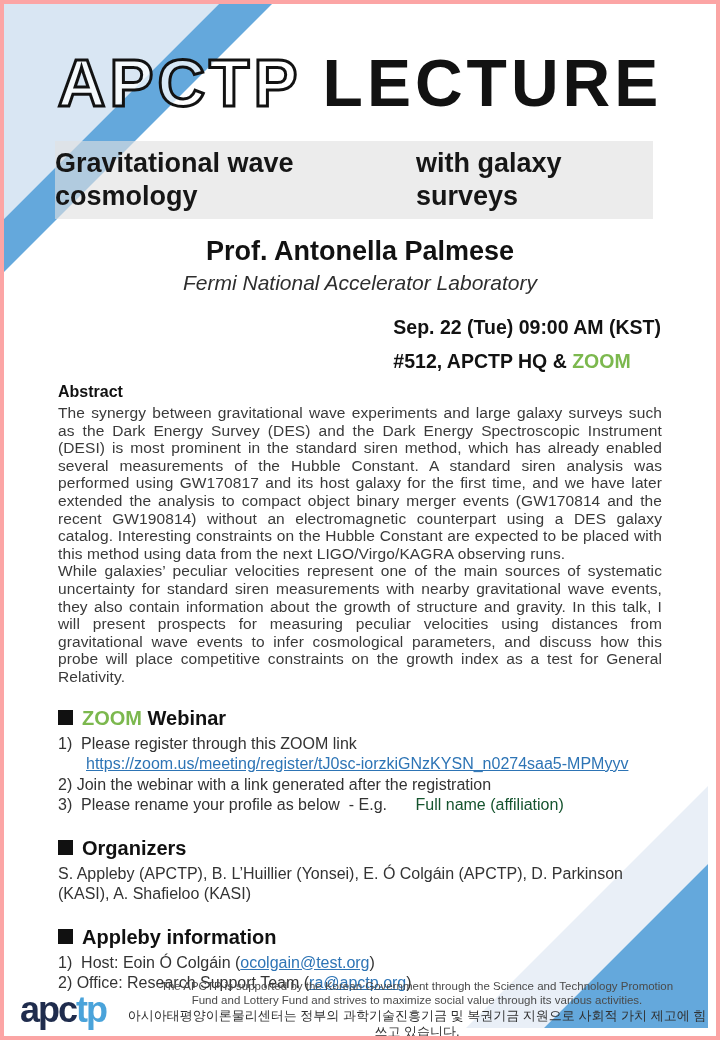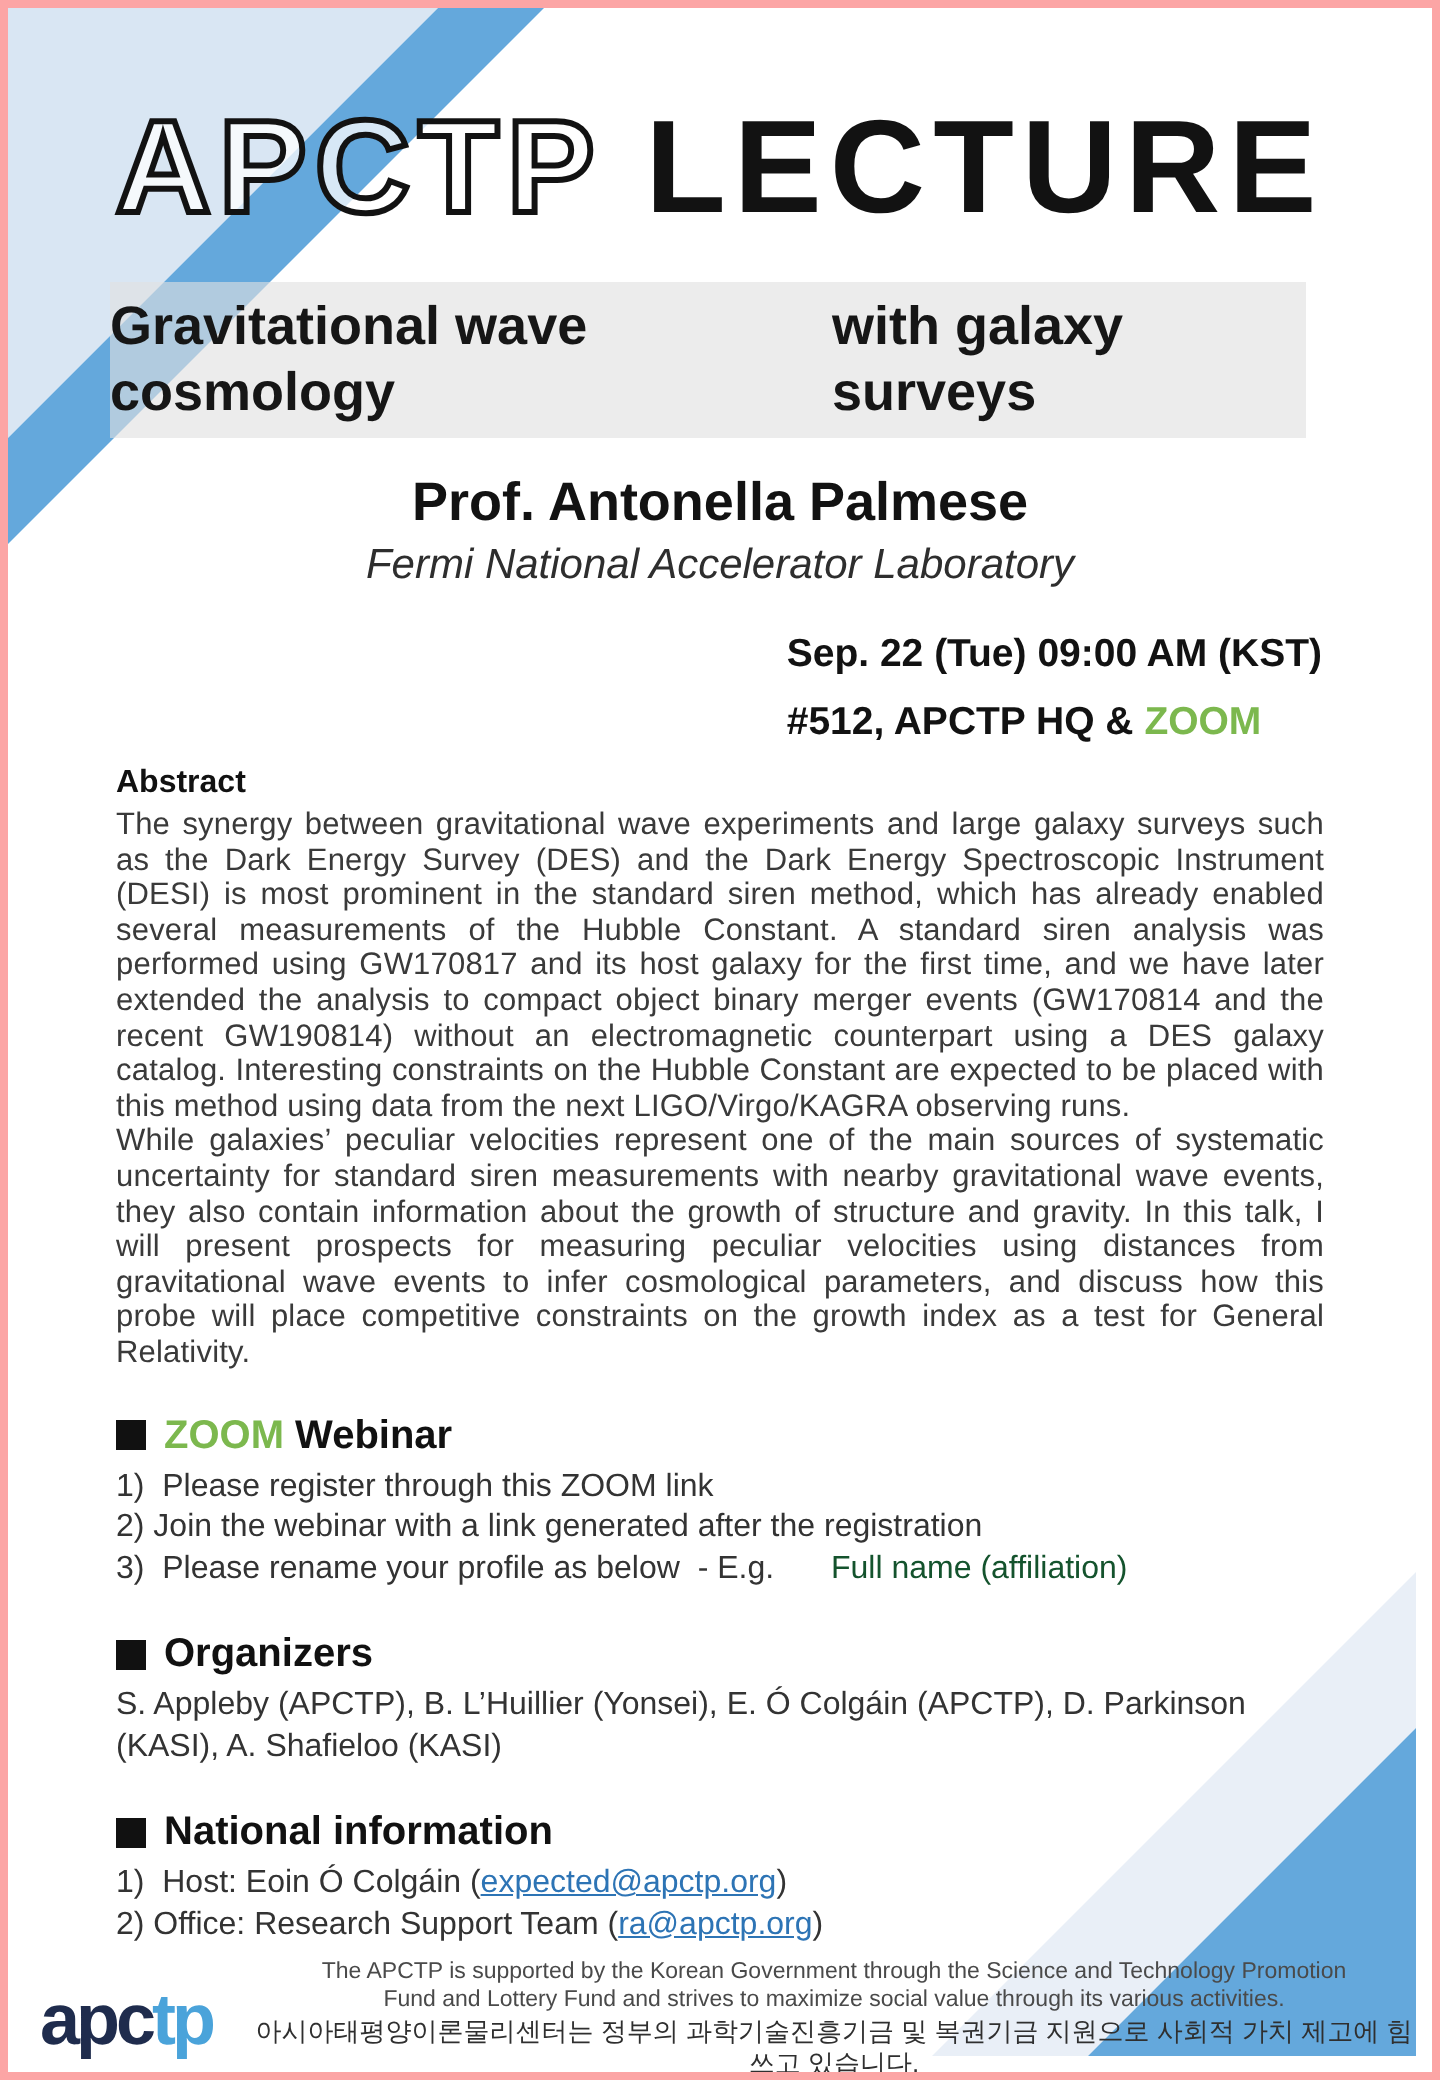--- a/index.html
+++ b/index.html
@@ -107,40 +107,41 @@
     <p class="body">The synergy between gravitational wave experiments and large galaxy surveys such as the Dark Energy Survey (DES) and the Dark Energy Spectroscopic Instrument (DESI) is most prominent in the standard siren method, which has already enabled several measurements of the Hubble Constant. A standard siren analysis was performed using GW170817 and its host galaxy for the first time, and we have later extended the analysis to compact object binary merger events (GW170814 and the recent GW190814) without an electromagnetic counterpart using a DES galaxy catalog. Interesting constraints on the Hubble Constant are expected to be placed with this method using data from the next LIGO/Virgo/KAGRA observing runs.</p>
     <p class="body">While galaxies’ peculiar velocities represent one of the main sources of systematic uncertainty for standard siren measurements with nearby gravitational wave events, they also contain information about the growth of structure and gravity. In this talk, I will present prospects for measuring peculiar velocities using distances from gravitational wave events to infer cosmological parameters, and discuss how this probe will place competitive constraints on the growth index as a test for General Relativity.</p>
 
     <div class="section">
       <div class="sec-heading">
         <span class="sq"></span>
         <span><span class="zoom-green">ZOOM</span><span> Webinar</span></span>
       </div>
       <div class="sec-body">
         <div class="listline">1)&nbsp; Please register through this ZOOM link</div>
+        <div class="linkline"><a class="lnk" href="#">https://zoom.us/meeting/register/tJ0sc-iorzkiGNzKYSN_n0274saa5-MPMyyv</a></div>
         <div class="listline">2) Join the webinar with a link generated after the registration</div>
         <div class="listline"><span>3)&nbsp; Please rename your profile as below &nbsp;- E.g. </span><span class="bold">Full name (affiliation)</span></div>
       </div>
     </div>
 
     <div class="section">
       <div class="sec-heading">
         <span class="sq"></span>
         <span>Organizers</span>
       </div>
       <div class="sec-body">S. Appleby (APCTP), B. L’Huillier (Yonsei), E. Ó Colgáin (APCTP), D. Parkinson (KASI), A. Shafieloo (KASI)</div>
     </div>
 
     <div class="section">
       <div class="sec-heading">
         <span class="sq"></span>
-        <span>National information</span>
+        <span>Appleby information</span>
       </div>
       <div class="sec-body">
-        <div class="listline"><span>1)&nbsp; Host: Eoin Ó Colgáin (</span><a class="lnk" href="#">expected@apctp.org</a><span>)</span></div>
+        <div class="listline"><span>1)&nbsp; Host: Eoin Ó Colgáin (</span><a class="lnk" href="#">ocolgain@test.org</a><span>)</span></div>
         <div class="listline"><span>2) Office: Research Support Team (</span><a class="lnk" href="#">ra@apctp.org</a><span>)</span></div>
       </div>
     </div>
 
   </div>
 
   <div class="footer">
     <div class="logo"><span class="d">apc</span><span class="l">tp</span></div>
     <div class="footer-text">
       <div class="en">The APCTP is supported by the Korean Government through the Science and Technology Promotion</div>

